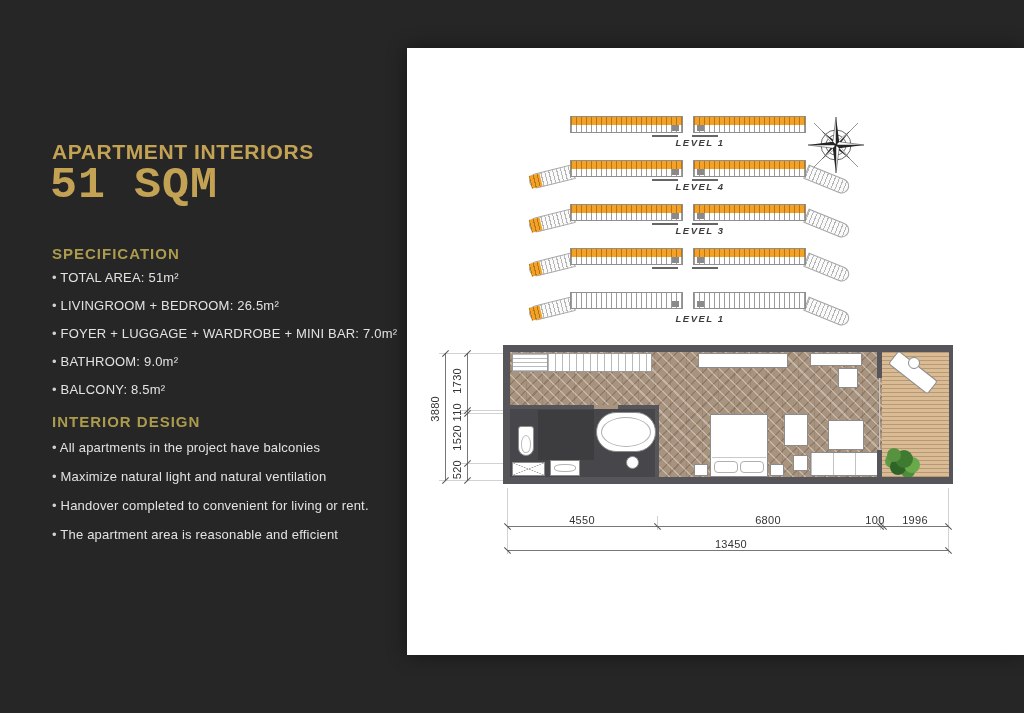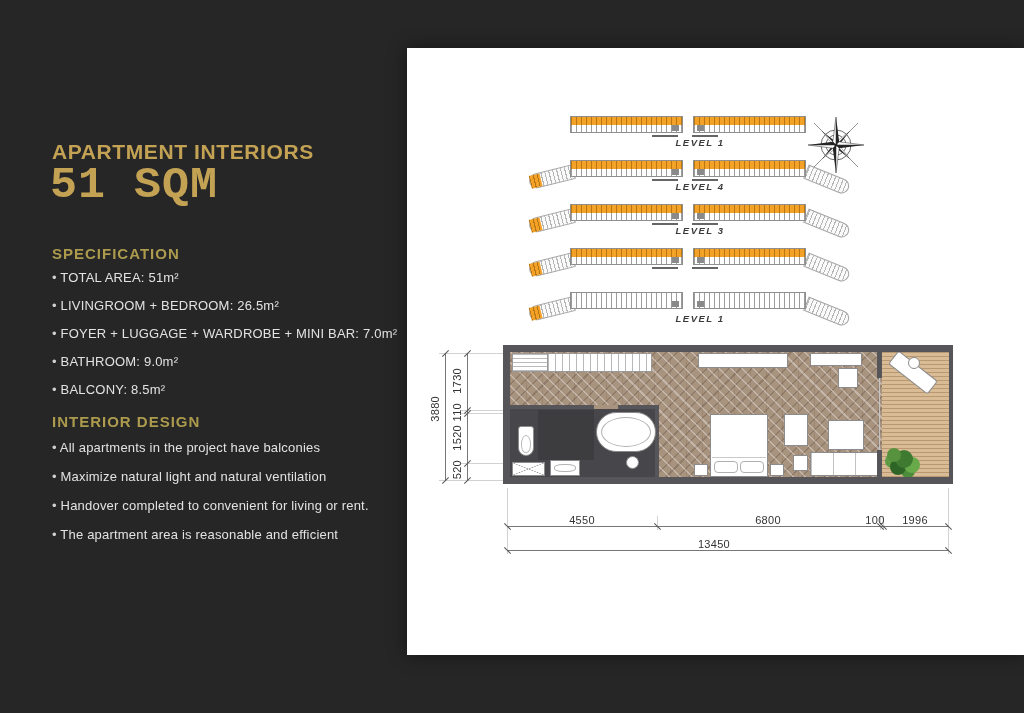--- a/index.html
+++ b/index.html
@@ -315,15 +315,15 @@
     <i class="tick tk45" style="left:246px;top:478px"></i>
     <i class="tick tk45" style="left:469px;top:478px"></i>
     <i class="tick tk45" style="left:472px;top:478px"></i>
     <i class="tick tk45" style="left:537px;top:478px"></i>
     <i class="tick tk45" style="left:96px;top:502px"></i>
     <i class="tick tk45" style="left:537px;top:502px"></i>
     <span class="dimtxt htxt" style="left:175px;top:466px">4550</span>
     <span class="dimtxt htxt" style="left:361px;top:466px">6800</span>
     <span class="dimtxt htxt" style="left:468px;top:466px">100</span>
     <span class="dimtxt htxt" style="left:508px;top:466px">1996</span>
-    <span class="dimtxt htxt" style="left:307px;top:490px">13450</span>
+    <span class="dimtxt htxt" style="left:324px;top:490px">13450</span>
   </main>
 </div>
 
 </body></html>

